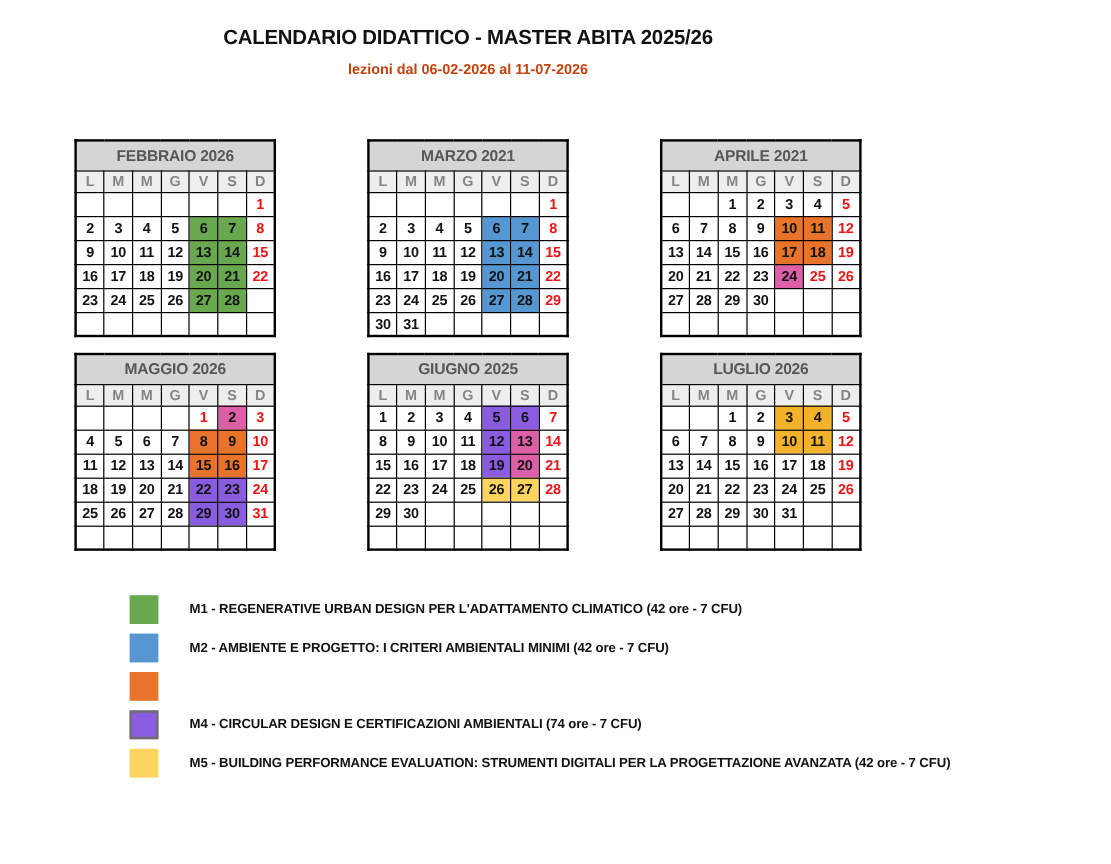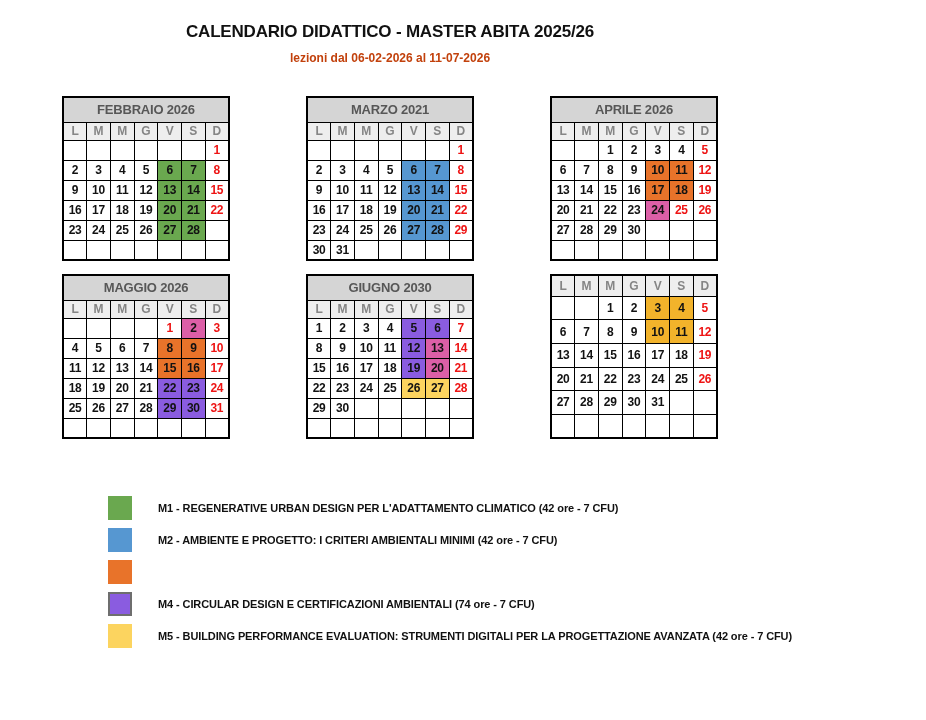--- a/index.html
+++ b/index.html
@@ -6,21 +6,21 @@
   html,body { width:926px; height:720px; background:#ffffff; overflow:hidden; }
   body { font-family:"Liberation Sans", sans-serif; color:#121212; position:relative; }
 
   .page { position:relative; width:926px; height:720px; }
 
   .header { position:absolute; left:62px; top:22px; width:656px; text-align:center; }
   .page-title { font-size:17px; font-weight:bold; letter-spacing:-0.2px; color:#111; }
   .page-subtitle { font-size:12px; font-weight:bold; margin-top:9px; color:#c2410c; }
 
   .cal-grid {
-    position:absolute; left:62px; top:96px;
+    position:absolute; left:62px; top:116px;
     display:grid; grid-template-columns:repeat(3,168px);
     column-gap:76px; row-gap:13px;
   }
 
   table.cal { border-collapse:collapse; width:168px; table-layout:fixed;
               border:2px solid #000; background:#fff; }
   table.cal td { border:1px solid #000; text-align:center; padding:0;
                  font-weight:bold; }
   td.cal-title { background:#d5d5d5; color:#575757; font-size:13px;
                  height:25px; letter-spacing:-0.2px; }
@@ -181,21 +181,21 @@
             <td class="day"></td>
             <td class="day"></td>
             <td class="day"></td>
             <td class="day"></td>
           </tr>
         </tbody>
       </table>
       <table class="cal">
         <tbody>
           <tr>
-            <td colspan="7" class="cal-title">APRILE 2026</td>
+            <td colspan="7" class="cal-title">APRILE 2021</td>
           </tr>
           <tr>
             <td class="dow">L</td>
             <td class="dow">M</td>
             <td class="dow">M</td>
             <td class="dow">G</td>
             <td class="dow">V</td>
             <td class="dow">S</td>
             <td class="dow">D</td>
           </tr>
@@ -321,21 +321,21 @@
             <td class="day"></td>
             <td class="day"></td>
             <td class="day"></td>
             <td class="day"></td>
           </tr>
         </tbody>
       </table>
       <table class="cal">
         <tbody>
           <tr>
-            <td colspan="7" class="cal-title">GIUGNO 2030</td>
+            <td colspan="7" class="cal-title">GIUGNO 2025</td>
           </tr>
           <tr>
             <td class="dow">L</td>
             <td class="dow">M</td>
             <td class="dow">M</td>
             <td class="dow">G</td>
             <td class="dow">V</td>
             <td class="dow">S</td>
             <td class="dow">D</td>
           </tr>
@@ -390,20 +390,23 @@
             <td class="day"></td>
             <td class="day"></td>
             <td class="day"></td>
             <td class="day"></td>
             <td class="day"></td>
           </tr>
         </tbody>
       </table>
       <table class="cal">
         <tbody>
+          <tr>
+            <td colspan="7" class="cal-title">LUGLIO 2026</td>
+          </tr>
           <tr>
             <td class="dow">L</td>
             <td class="dow">M</td>
             <td class="dow">M</td>
             <td class="dow">G</td>
             <td class="dow">V</td>
             <td class="dow">S</td>
             <td class="dow">D</td>
           </tr>
           <tr>

